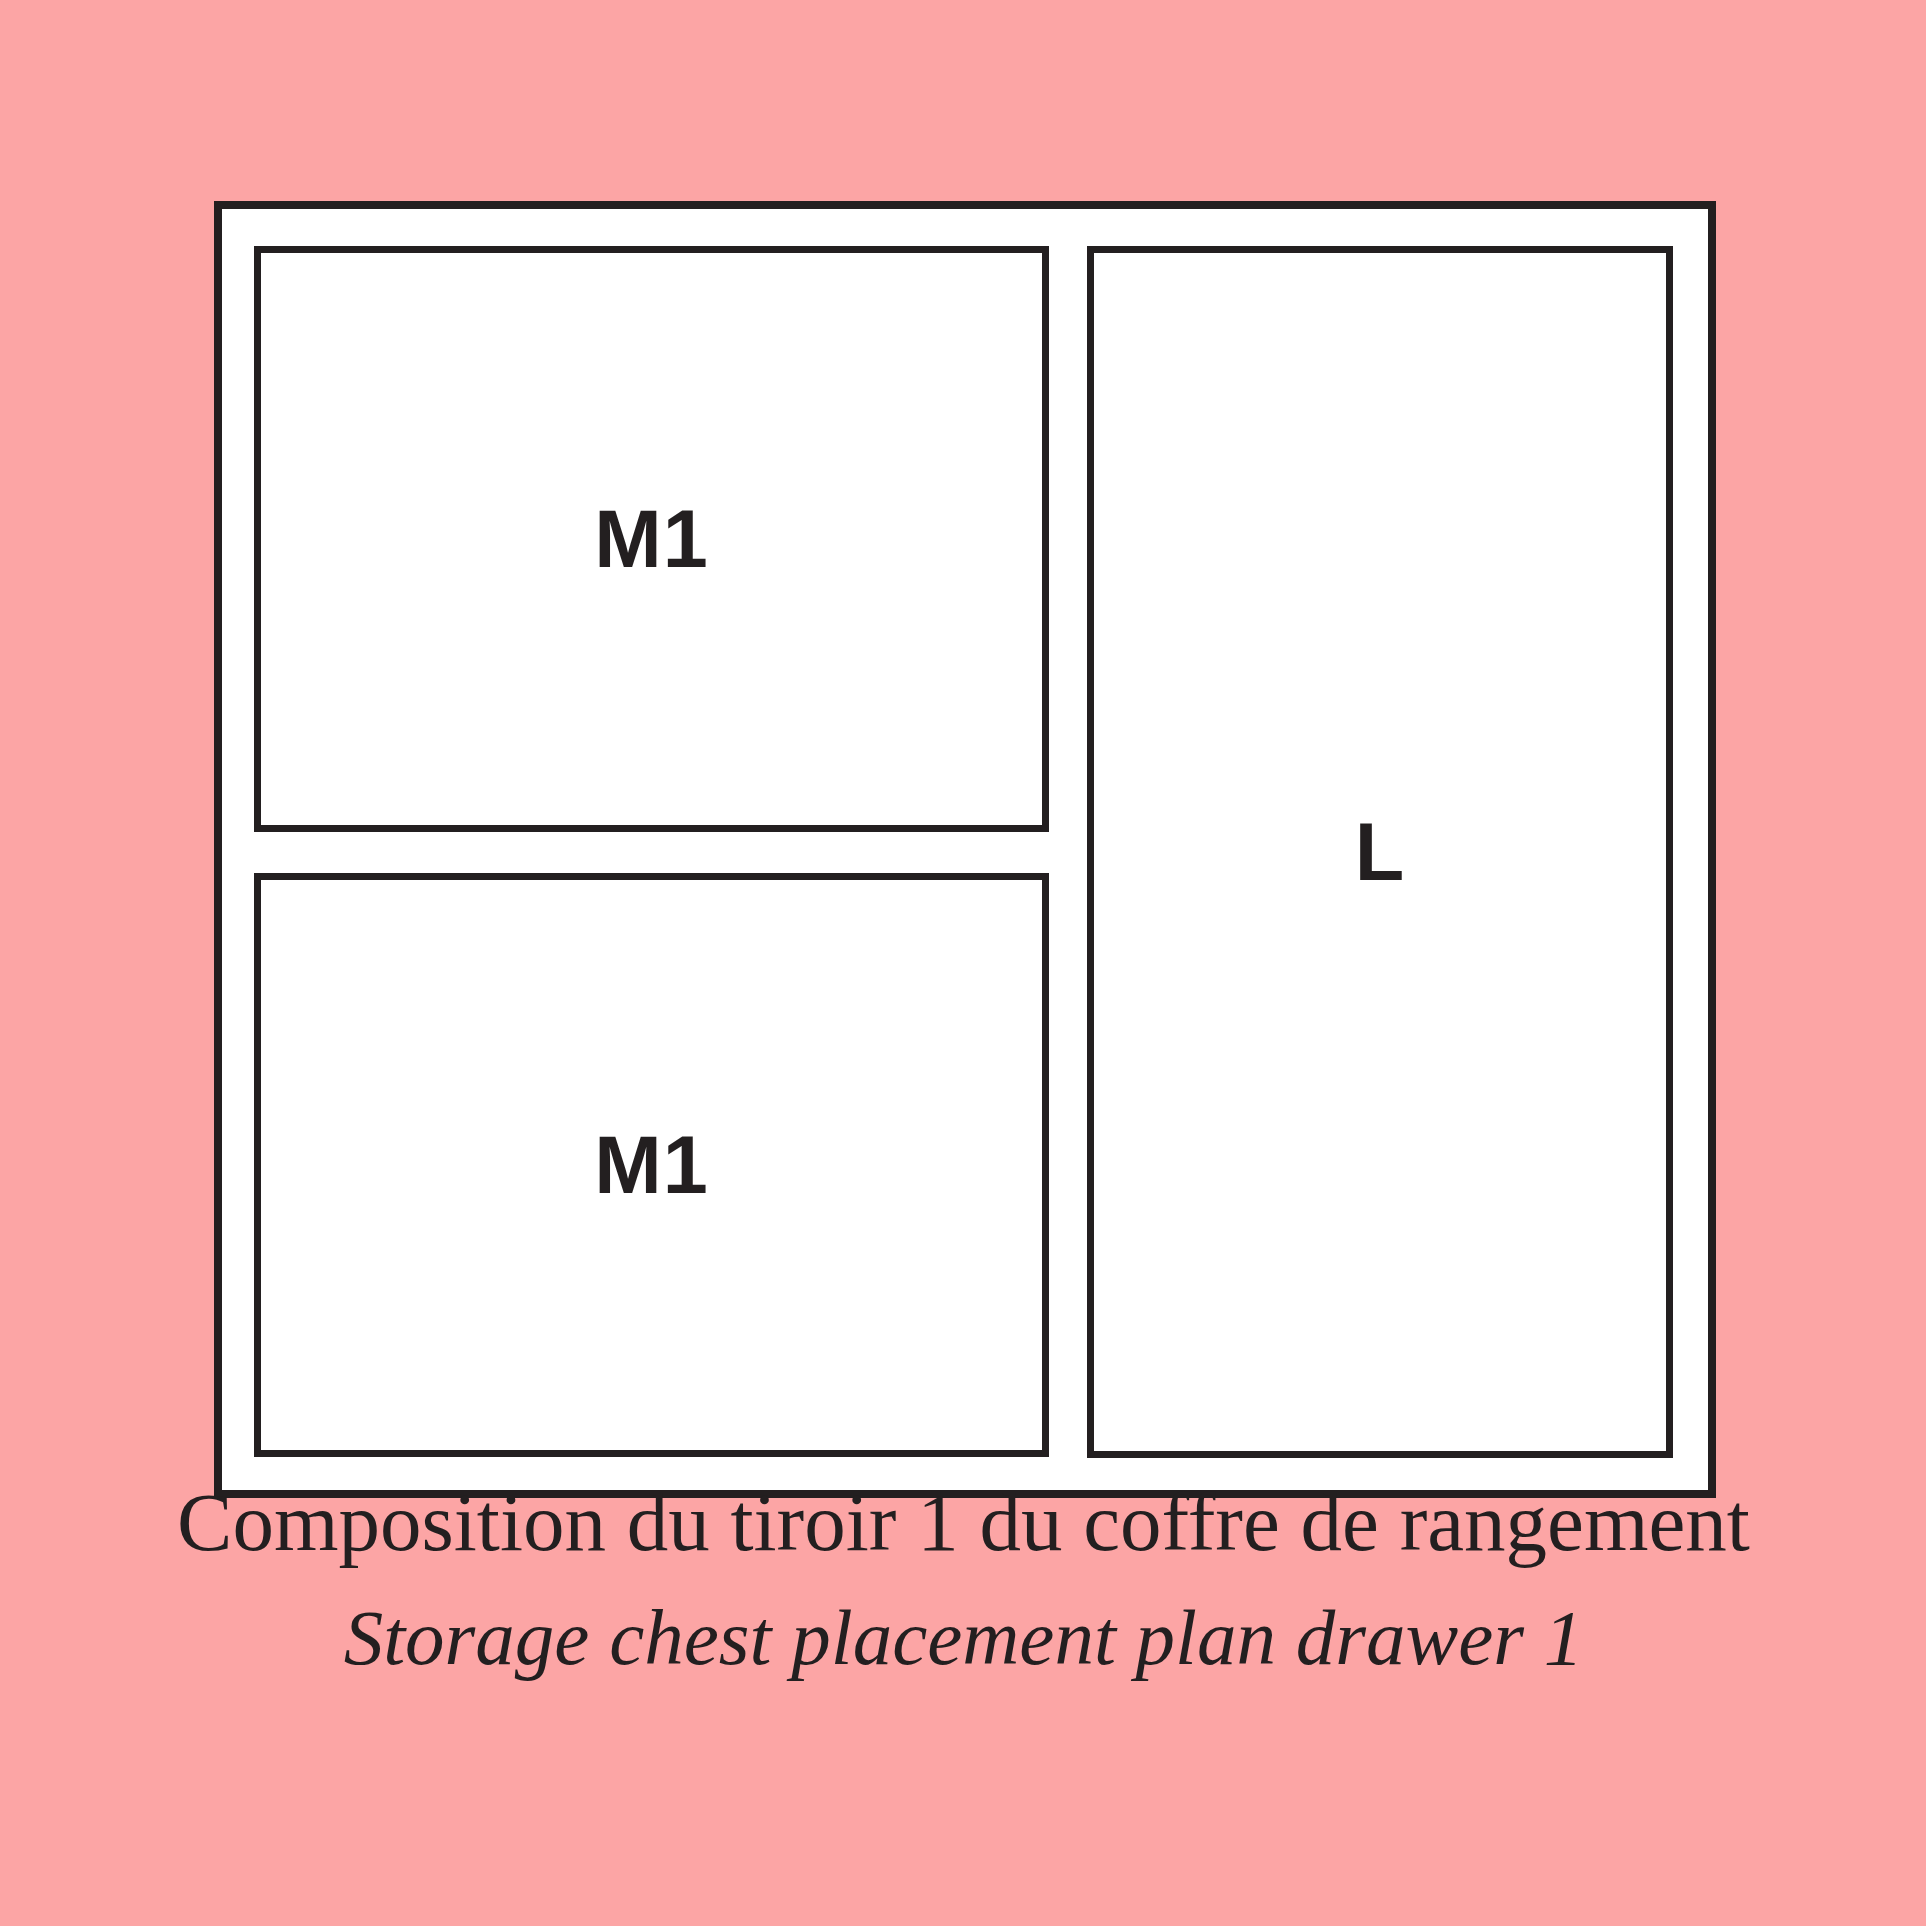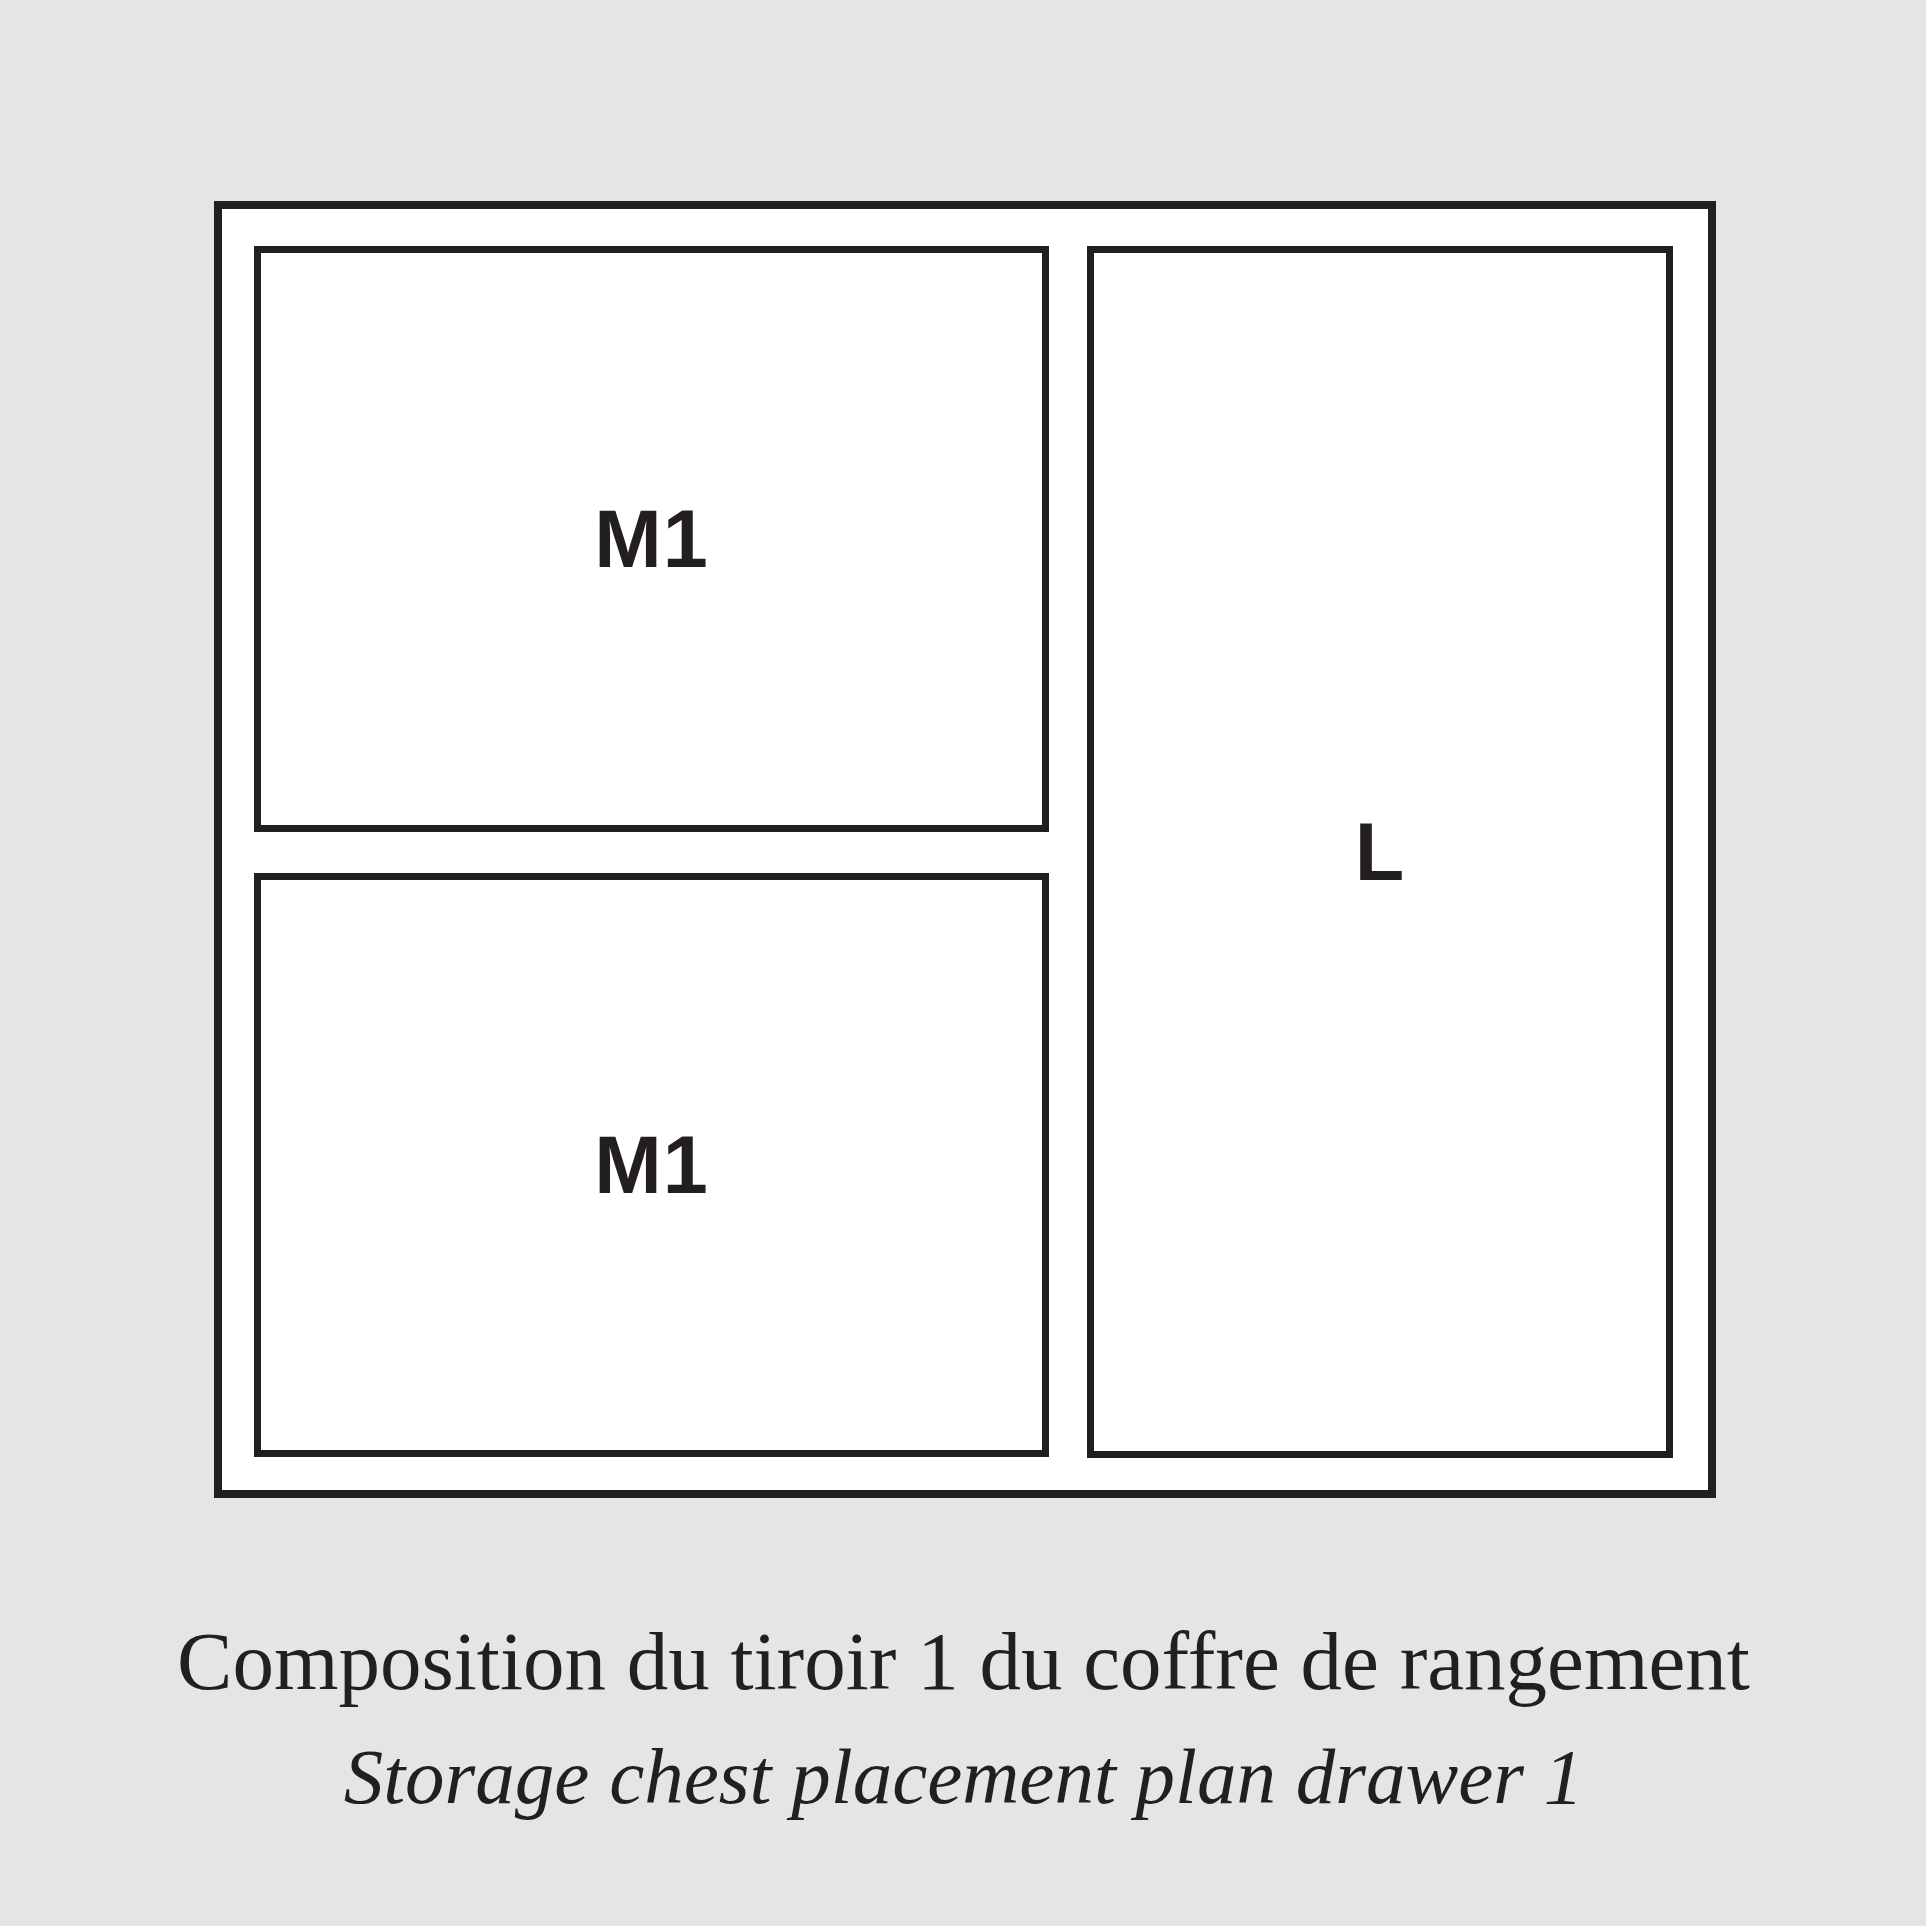--- a/index.html
+++ b/index.html
@@ -4,21 +4,21 @@
 <style>
   html, body {
     margin: 0;
     padding: 0;
     background: #ffffff;
   }
   .canvas {
     position: relative;
     width: 1927px;
     height: 1927px;
-    background: #e5e5e5;
+    background: #fca5a5;
     font-family: "Liberation Sans", sans-serif;
     overflow: hidden;
   }
   
   .outer-frame {
     position: absolute;
     left: 214px;
     top: 201px;
     width: 1502px;
     height: 1297px;
@@ -60,21 +60,21 @@
     font-size: 81px;
     line-height: 1;
     color: #231f20;
     letter-spacing: 1px;
     user-select: none;
   }
   
   .caption {
     position: absolute;
     left: 0;
-    top: 1620px;
+    top: 1481px;
     width: 1927px;
     text-align: center;
     color: #231f20;
   }
   .caption-line-fr {
     font-family: "Liberation Serif", serif;
     font-size: 83px;
     line-height: 1.0;
     margin: 0 0 34px 0;
     font-weight: normal;

